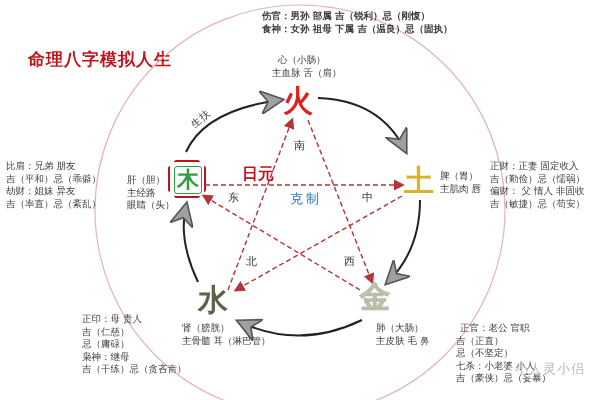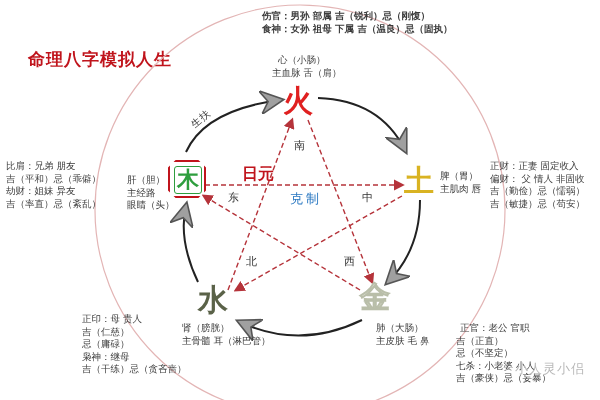--- a/index.html
+++ b/index.html
@@ -106,22 +106,22 @@
 
 <div class="abs txt" style="left:6px; top:160px;">
   <div>比肩：兄弟 朋友</div>
   <div>吉（平和）忌（乖僻）</div>
   <div>劫财：姐妹 异友</div>
   <div>吉（率直）忌（紊乱）</div>
 </div>
 
 <div class="abs txt" style="left:490px; top:160px;">
   <div>正财：正妻 固定收入</div>
+  <div>吉（勤俭）忌（懦弱）</div>
   <div>偏财： 父 情人 非固收</div>
-  <div>吉（勤俭）忌（懦弱）</div>
   <div>吉（敏捷）忌（苟安）</div>
 </div>
 
 <div class="abs txt" style="left:82px; top:313px;">
   <div>正印：母 贵人</div>
   <div>吉（仁慈）</div>
   <div>忌（庸碌）</div>
   <div>枭神：继母</div>
   <div>吉（干练）忌（贪吝啬）</div>
 </div>

